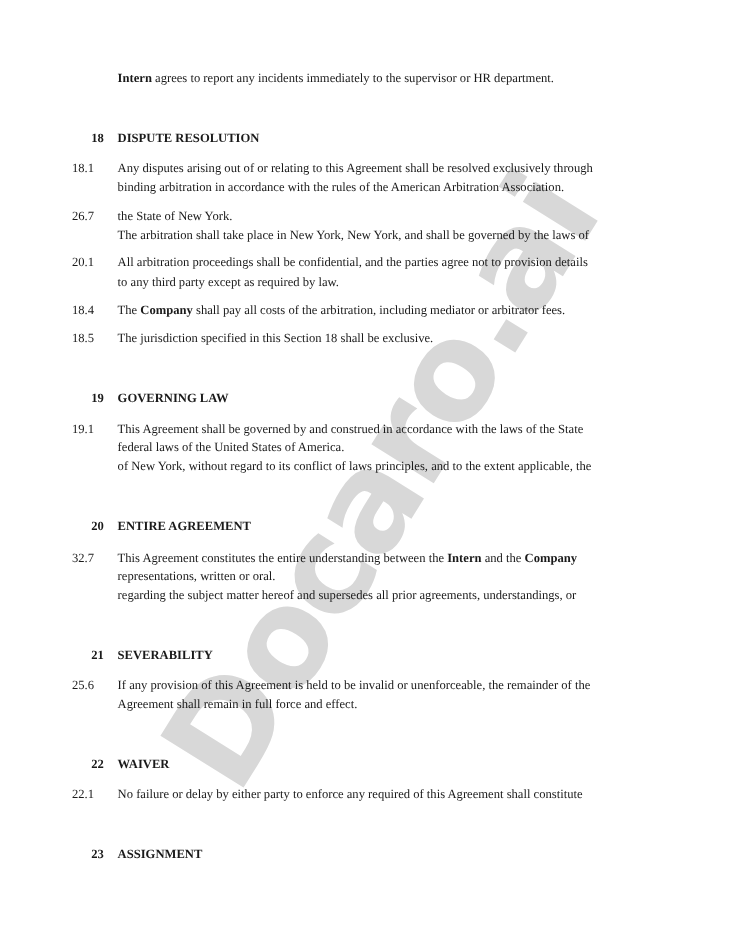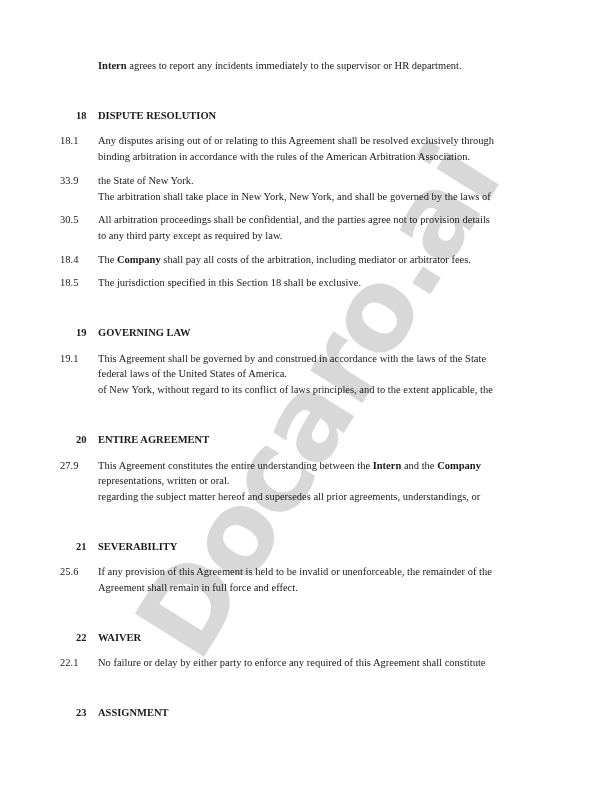--- a/index.html
+++ b/index.html
@@ -86,28 +86,28 @@
         <span class="htext">DISPUTE RESOLUTION</span>
       </div>
       <div class="block para">
         <span class="num">18.1</span>
         <div class="lines">
           <div class="line"><span>Any disputes arising out of or relating to this Agreement shall be resolved exclusively through</span></div>
           <div class="line"><span>binding arbitration in accordance with the rules of the American Arbitration Association.</span></div>
         </div>
       </div>
       <div class="block para">
-        <span class="num">33.9</span>
+        <span class="num">26.7</span>
         <div class="lines">
           <div class="line"><span>the State of New York.</span></div>
           <div class="line"><span>The arbitration shall take place in New York, New York, and shall be governed by the laws of</span></div>
         </div>
       </div>
       <div class="block para">
-        <span class="num">30.5</span>
+        <span class="num">20.1</span>
         <div class="lines">
           <div class="line"><span>All arbitration proceedings shall be confidential, and the parties agree not to provision details</span></div>
           <div class="line"><span>to any third party except as required by law.</span></div>
         </div>
       </div>
       <div class="block para">
         <span class="num">18.4</span>
         <div class="lines">
           <div class="line"><span>The </span><span class="bold">Company</span><span> shall pay all costs of the arbitration, including mediator or arbitrator fees.</span></div>
         </div>
@@ -128,21 +128,21 @@
           <div class="line"><span>This Agreement shall be governed by and construed in accordance with the laws of the State</span></div>
           <div class="line"><span>federal laws of the United States of America.</span></div>
           <div class="line"><span>of New York, without regard to its conflict of laws principles, and to the extent applicable, the</span></div>
         </div>
       </div>
       <div class="block heading">
         <span class="num">20</span>
         <span class="htext">ENTIRE AGREEMENT</span>
       </div>
       <div class="block para">
-        <span class="num">27.9</span>
+        <span class="num">32.7</span>
         <div class="lines">
           <div class="line"><span>This Agreement constitutes the entire understanding between the </span><span class="bold">Intern</span><span> and the </span><span class="bold">Company</span></div>
           <div class="line"><span>representations, written or oral.</span></div>
           <div class="line"><span>regarding the subject matter hereof and supersedes all prior agreements, understandings, or</span></div>
         </div>
       </div>
       <div class="block heading">
         <span class="num">21</span>
         <span class="htext">SEVERABILITY</span>
       </div>

